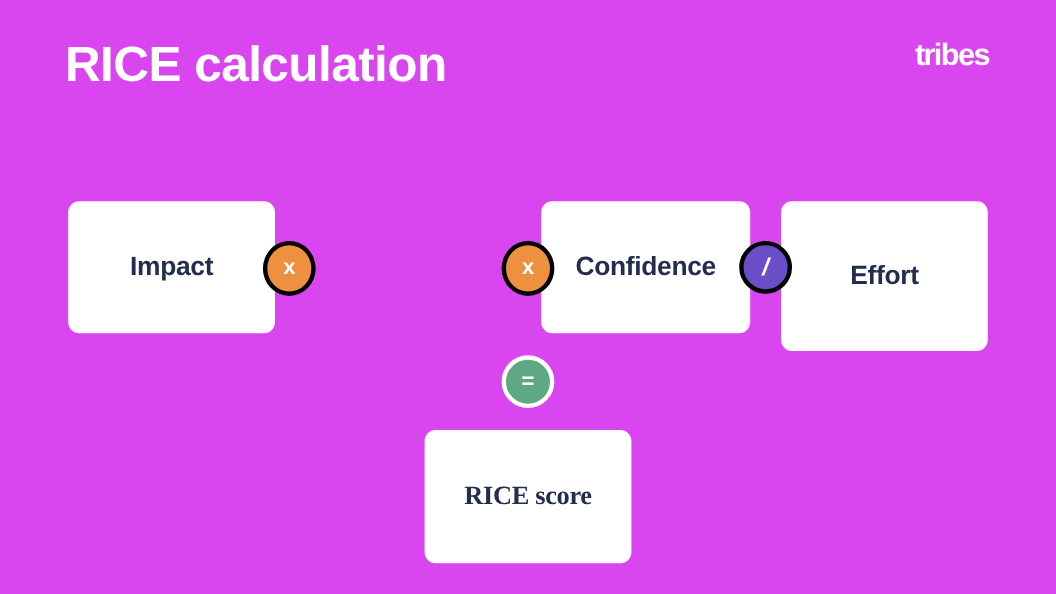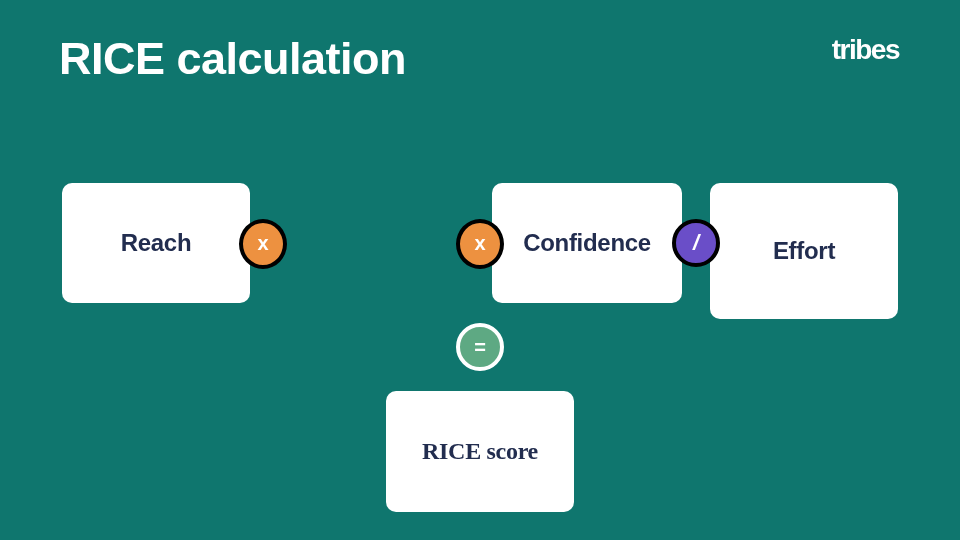--- a/index.html
+++ b/index.html
@@ -1,19 +1,19 @@
 <!DOCTYPE html>
 <html><head>
 <meta charset="utf-8">
 <style>
   html,body { margin:0; padding:0; background:#000; }
   .stage {
     position:relative;
     width:960px; height:540px;
-    background:#0f766e;
+    background:#d946ef;
     overflow:hidden;
     font-family:"Liberation Sans", sans-serif;
   }
   .title {
     position:absolute;
     left:59px; top:33px;
     font-size:45px;
     font-weight:800;
     letter-spacing:-0.5px;
     color:#ffffff;
@@ -83,21 +83,21 @@
 </head>
 <body>
 
 <div class="stage">
 
   <div class="title">RICE calculation</div>
 
   <div class="brand">tribes</div>
 
   <div class="factor-box box-reach">
-    <span>Reach</span>
+    <span>Impact</span>
   </div>
 
   <div class="op op-multiply op-x1">
     <span>x</span>
   </div>
 
 
   <div class="op op-multiply op-x2">
     <span>x</span>
   </div>

